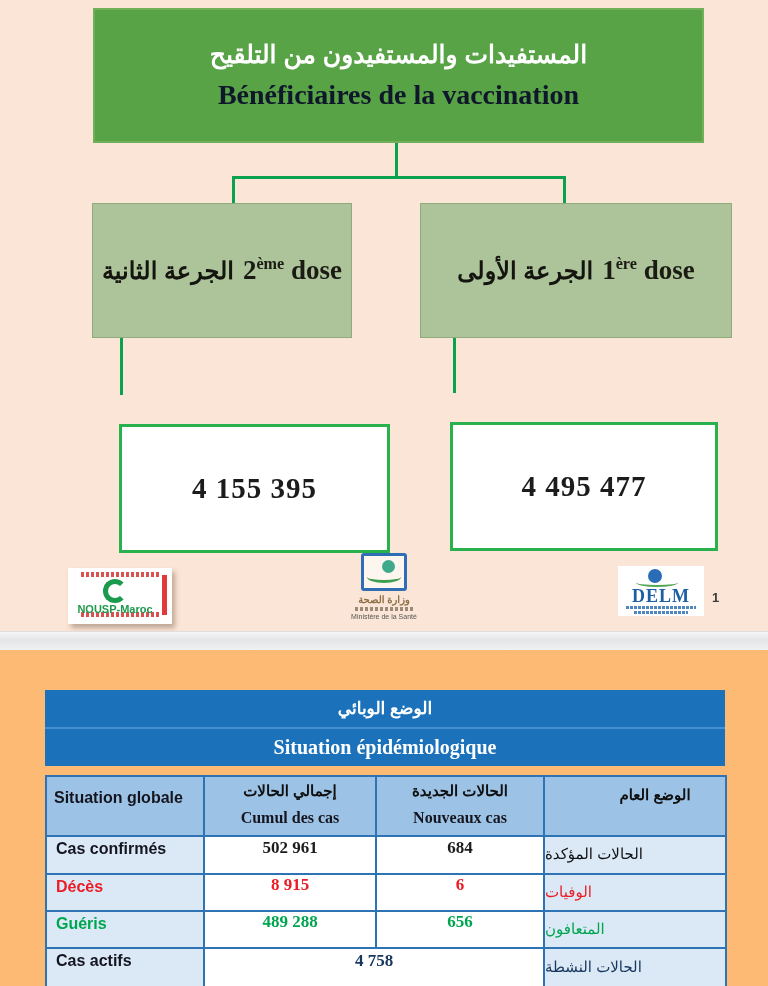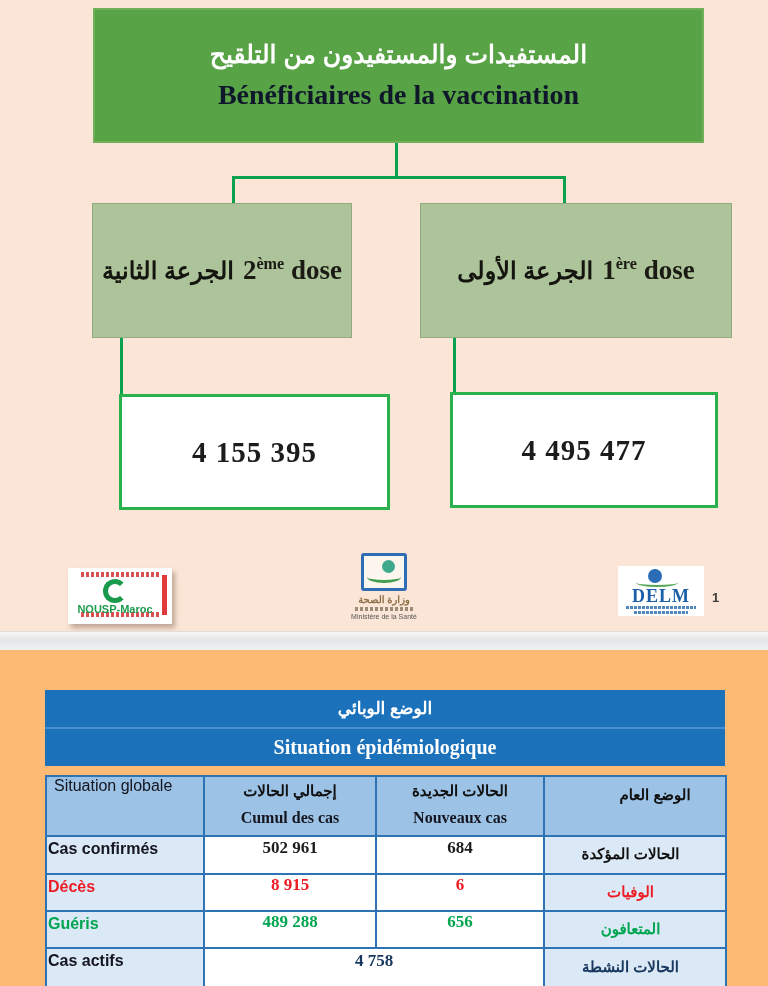--- a/index.html
+++ b/index.html
@@ -18,22 +18,22 @@
   .conn { position:absolute; background:#0aa24e; }
 
   .dose-box { position:absolute; top:203px; height:135px; background:#adc49b; border:1px solid #91ab7e;
               display:flex; flex-direction:row; justify-content:center; align-items:center; gap:9px; }
   .dose-left  { left:92px;  width:260px; }
   .dose-right { left:420px; width:312px; }
   .dose-ar { color:#15150f; font-weight:bold; font-size:24px; direction:rtl; }
   .dose-fr { color:#1b1b14; font-weight:bold; font-size:27px; font-family:"Liberation Serif", serif; }
   .dose-fr sup { font-size:60%; }
 
-  .num-box { position:absolute; height:116px; background:#ffffff; border:3px solid #29b14e;
-             display:flex; justify-content:center; align-items:center; }
+  .num-box { position:absolute; height:129px; background:#ffffff; border:3px solid #29b14e;
+             display:flex; justify-content:center; align-items:center;margin-top:30px; }
   .num-left  { left:119px; top:394px; width:271px; }
   .num-right { left:450px; top:392px; width:268px; }
   .num-val { font-family:"Liberation Serif", serif; font-weight:bold; font-size:29px; color:#1c1c1c; letter-spacing:1px; }
 
   
   .nousp { position:absolute; left:68px; top:568px; width:104px; height:56px; background:#ffffff;
            box-shadow:3px 4px 5px rgba(120,90,70,.45); padding:3px 5px; }
   .tiny-red { height:5px; margin:1px 8px 2px;
               background:repeating-linear-gradient(90deg,#d95151 0 3px, rgba(0,0,0,0) 3px 5px); }
   .nousp-mid { position:relative; display:flex; align-items:center; height:32px; padding-right:10px;flex-direction:column; }
@@ -70,27 +70,27 @@
   .slide2 { position:absolute; left:0; top:650px; width:768px; height:336px; background:#fdba74; }
 
   .blue-band { position:absolute; left:45px; top:40px; width:680px; }
   .blue-bar { background:#1b72bb; color:#ffffff; text-align:center;
               display:flex; align-items:center; justify-content:center; }
   .bar-ar { height:39px; font-size:17px; font-weight:bold; direction:rtl; border-bottom:2px solid #4690d2; }
   .bar-fr { height:37px; font-size:20px; font-weight:bold; font-family:"Liberation Serif", serif; }
 
   table.epi { position:absolute; left:45px; top:125px; width:680px; border-collapse:collapse; table-layout:fixed; }
   table.epi td { border:2px solid #2e74b5; overflow:hidden; }
-  .c-label  { background:#dbe9f7; vertical-align:top; padding:3px 4px 0 1px; font-weight:bold; font-size:16px; color:#15151f; }
+  .c-label  { background:#dbe9f7; vertical-align:top; padding:3px 4px 0 9px; font-weight:bold; font-size:16px; color:#15151f; }
   .c-num    { background:#ffffff; vertical-align:bottom; padding-bottom:15px; text-align:center;
               font-family:"Liberation Serif", serif; font-weight:bold; font-size:17px; color:#1c1c1c; }
-  .c-ar     { background:#dbe9f7; vertical-align:middle; text-align:center; padding:0 9px 2px 0;
-              font-weight:bold; font-size:15px; color:#101010; direction:rtl; }
+  .c-ar     { background:#dbe9f7; vertical-align:middle; text-align:left; padding:0 9px 2px 0;
+              font-weight:normal; font-size:15px; color:#101010; direction:rtl; }
   .hd       { background:#9cc2e5; vertical-align:top; }
-  .hd-col1  { padding:0 2px 0 7px; font-weight:normal; font-size:16px; color:#15151f; }
+  .hd-col1  { padding:12px 2px 0 7px; font-weight:bold; font-size:16px; color:#15151f; }
   .hd-stack { text-align:center; padding-top:5px; }
   .hd-ar    { font-weight:bold; font-size:15px; color:#101010; direction:rtl; }
   .hd-fr    { font-weight:bold; font-size:16px; color:#15151f; font-family:"Liberation Serif", serif; margin-top:9px; }
   .hd-col4  { text-align:center; padding-top:9px; font-weight:bold; font-size:15px; color:#101010; direction:rtl;padding-left:40px; }
 
   .t-red   { color:#ec1c24 !important; }
   .t-green { color:#00a550 !important; }
   .t-navy  { color:#17375d !important; }
   .merged-num { vertical-align:top; padding-top:2px; }
 </style>

